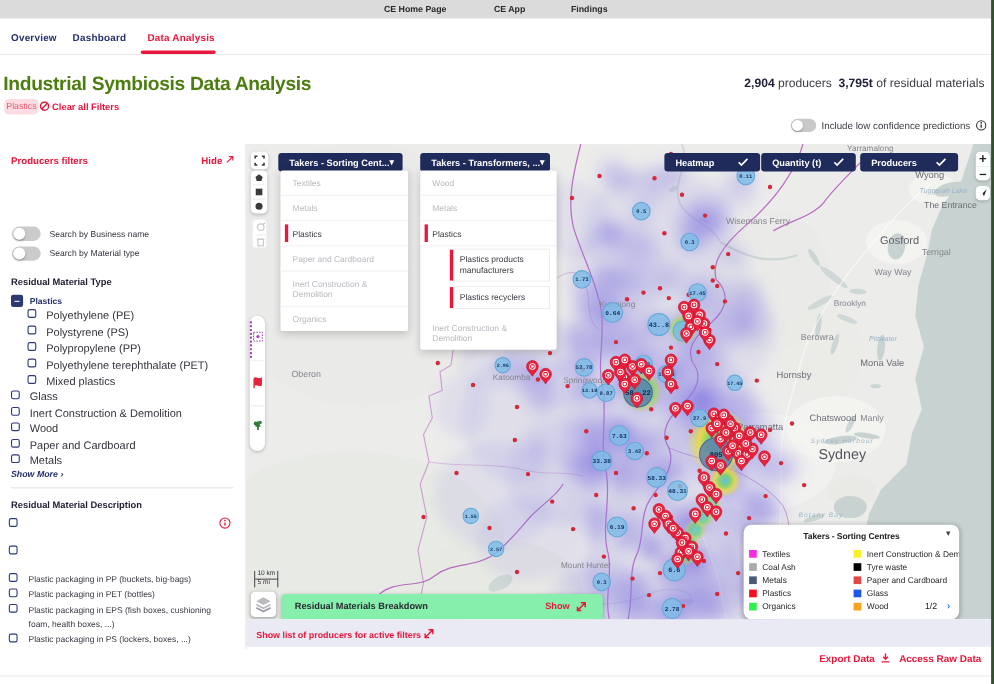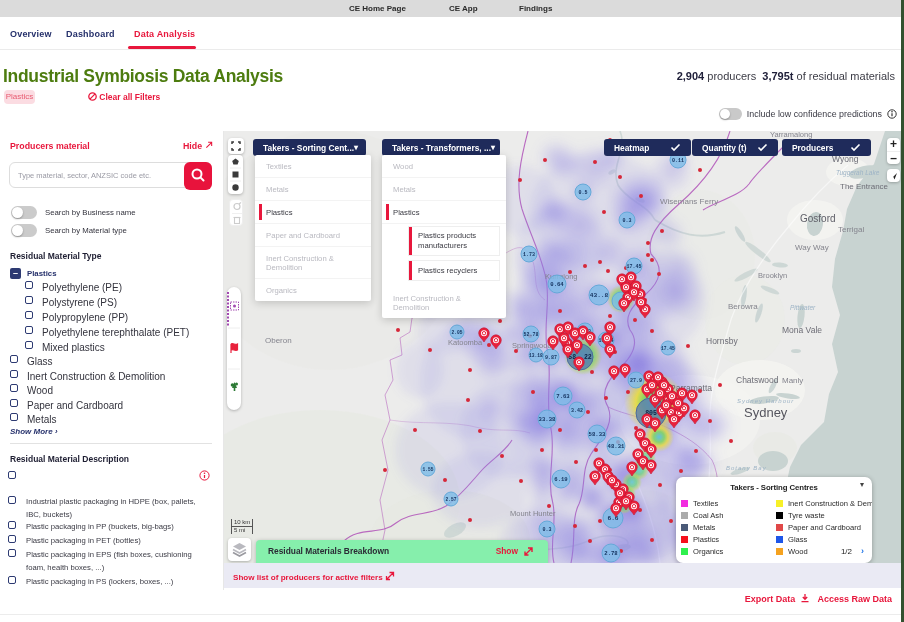--- a/index.html
+++ b/index.html
@@ -13,21 +13,21 @@
 
 #tabs{left:0;top:17px;width:904px;height:33px;background:#fff;border-bottom:1px solid #ebebeb;}
 .tab{position:absolute;top:12px;font-size:9px;font-weight:bold;letter-spacing:.2px;}
 #tabu{position:absolute;left:128px;top:29px;width:68px;height:3px;background:#e8173c;border-radius:2px;}
 
 #title{left:3px;top:66px;font-size:17.5px;font-weight:bold;color:#4d7c0f;letter-spacing:-0.3px;}
 #stats{right:9px;top:70px;font-size:11px;color:#3c3c46;}
 #stats b{color:#20203a;}
 
 #chip{left:4px;top:90px;width:31px;height:14px;background:#fbdce2;border-radius:4px;font-size:8px;color:#e85a70;text-align:center;line-height:14px;}
-#clear{left:52px;top:92px;font-size:8.5px;font-weight:bold;color:#e8173c;padding-left:36px;}
+#clear{left:36px;top:92px;font-size:8.5px;font-weight:bold;color:#e8173c;}
 
 .toggle{width:23px;height:12px;background:#c9c9c9;border-radius:7px;position:relative;display:inline-block;}
 .toggle i{position:absolute;left:1px;top:1px;width:10px;height:10px;background:#fff;border-radius:50%;box-shadow:0 1px 2px rgba(0,0,0,.3);}
 #conf{right:7px;top:107px;font-size:8.9px;color:#3a3a44;display:flex;align-items:center;gap:5px;height:14px;}
 
 #side{left:0;top:131px;width:224px;height:459px;background:#fff;border-right:1px solid #e7e7e7;}
 #side .hd{position:absolute;font-weight:bold;font-size:8.8px;color:#e8173c;}
 #sbox{position:absolute;left:9px;top:31px;width:203px;height:26px;border:1px solid #ddd;border-radius:6px;background:#fff;}
 #sbox span{position:absolute;left:8px;top:8px;font-size:7.5px;color:#9a9aa4;}
 #sbtn{position:absolute;right:-1px;top:-1px;width:28px;height:28px;background:#e8133c;border-radius:6px;}
@@ -85,31 +85,24 @@
       <i></i>
     </span>
     <span>Include low confidence predictions</span>
     <svg width="10" height="10" viewBox="0 0 10 10">
       <circle cx="5" cy="5" r="4.2" fill="none" stroke="#333" stroke-width="1"></circle>
       <line x1="5" y1="4.2" x2="5" y2="7.2" stroke="#333" stroke-width="1.2"></line>
       <circle cx="5" cy="2.7" r=".8" fill="#333"></circle>
     </svg>
   </div>
 <div id="side" class="abs">
-<span class="hd" style="left:10px;top:10px;">Producers material</span>
+<span class="hd" style="left:10px;top:10px;">Producers filters</span>
 <span class="hd" style="left:183px;top:10px;">Hide <svg width="8" height="8" viewBox="0 0 9 9">
         <path d="M1.5,7.5 L7,2 M3.5,1.5 L7.5,1.5 L7.5,5.5" fill="none" stroke="#e8173c" stroke-width="1.2"></path>
       </svg></span>
-<div id="sbox">
-      <span>Type material, sector, ANZSIC code etc.</span>
-      <div id="sbtn"><svg width="28" height="28" viewBox="0 0 28 28" style="" xmlns="http://www.w3.org/2000/svg">
-          <circle cx="13" cy="12" r="4.5" fill="none" stroke="#fff" stroke-width="2"></circle>
-          <line x1="16.4" y1="15.4" x2="19.5" y2="18.5" stroke="#fff" stroke-width="2" stroke-linecap="round"></line>
-        </svg></div>
-    </div>
 <div class="tg" style="top:75px;">
       <i></i>
     </div>
     <span class="tglab" style="top:77px;">Search by Business name</span>
 <div class="tg" style="top:93px;">
       <i></i>
     </div>
     <span class="tglab" style="top:95px;">Search by Material type</span>
 <span class="shead" style="top:120px;">Residual Material Type</span>
 <span class="cbf" style="left:10px;top:137px;">–</span>
@@ -137,21 +130,20 @@
 <span style="position:absolute;left:10px;top:296px;font-size:8px;font-weight:bold;font-style:italic;color:#25306b;">Show More ›</span>
 <div style="position:absolute;left:10px;top:312px;width:202px;height:1px;background:#e2e2e2;"></div>
 <span class="shead" style="top:323px;">Residual Material Description</span>
 <span class="cb" style="left:8px;top:340px;"></span>
 <svg style="position:absolute;left:199px;top:339px;" width="11" height="11" viewBox="0 0 11 11">
       <circle cx="5.5" cy="5.5" r="4.6" fill="none" stroke="#e8173c" stroke-width="1"></circle>
       <line x1="5.5" y1="5" x2="5.5" y2="8" stroke="#e8173c" stroke-width="1.2"></line>
       <circle cx="5.5" cy="3.2" r=".8" fill="#e8173c"></circle>
     </svg>
 <span class="cb" style="left:8px;top:365px;"></span>
-    <span class="cl2" style="left:26px;top:364px;width:172px;">Industrial plastic packaging in HDPE (box, pallets,<br>IBC, buckets)</span>
 <span class="cb" style="left:8px;top:390px;"></span>
     <span class="cl2" style="left:26px;top:389px;width:172px;">Plastic packaging in PP (buckets, big-bags)</span>
 <span class="cb" style="left:8px;top:404px;"></span>
     <span class="cl2" style="left:26px;top:403px;width:172px;">Plastic packaging in PET (bottles)</span>
 <span class="cb" style="left:8px;top:418px;"></span>
     <span class="cl2" style="left:26px;top:417px;width:172px;">Plastic packaging in EPS (fish boxes, cushioning<br>foam, health boxes, ...)</span>
 <span class="cb" style="left:8px;top:445px;"></span>
     <span class="cl2" style="left:26px;top:444px;width:172px;">Plastic packaging in PS (lockers, boxes, ...)</span>
 </div>
 <div id="map" class="abs">

